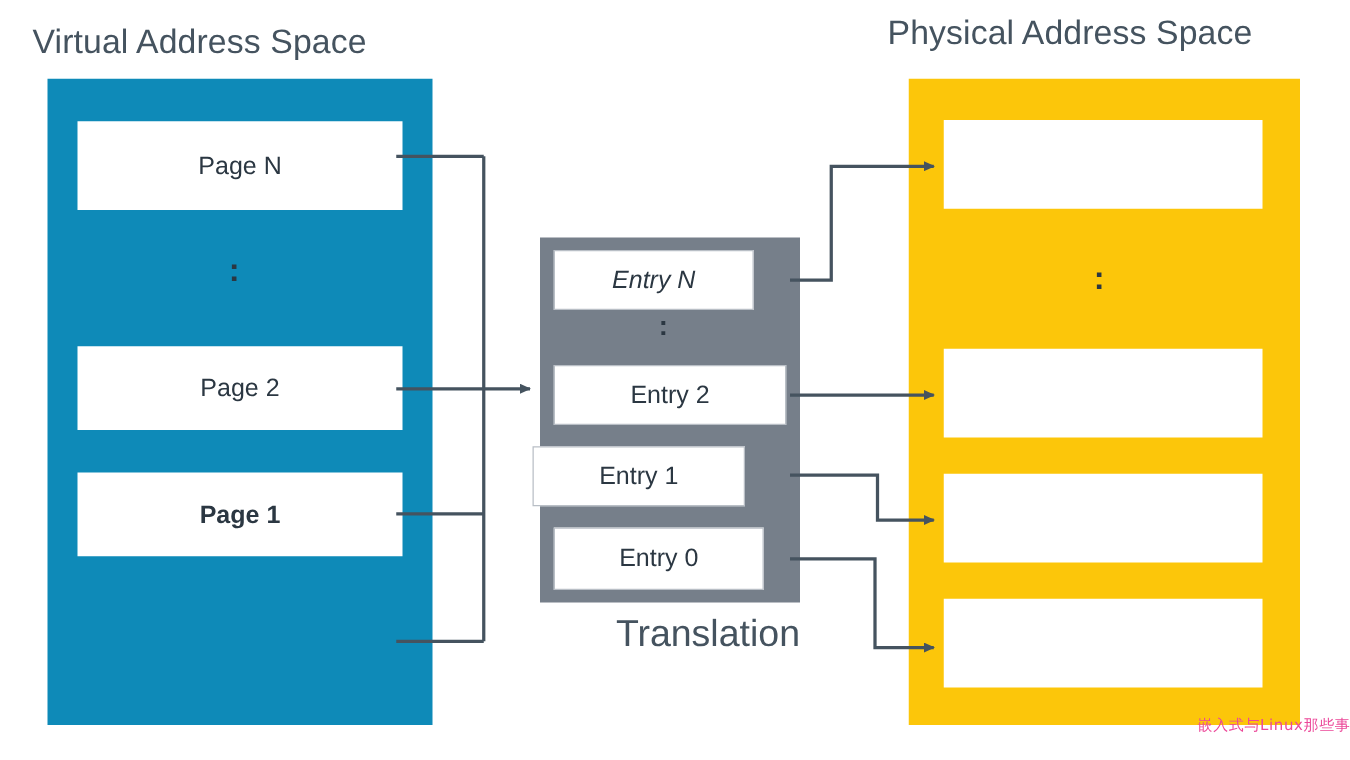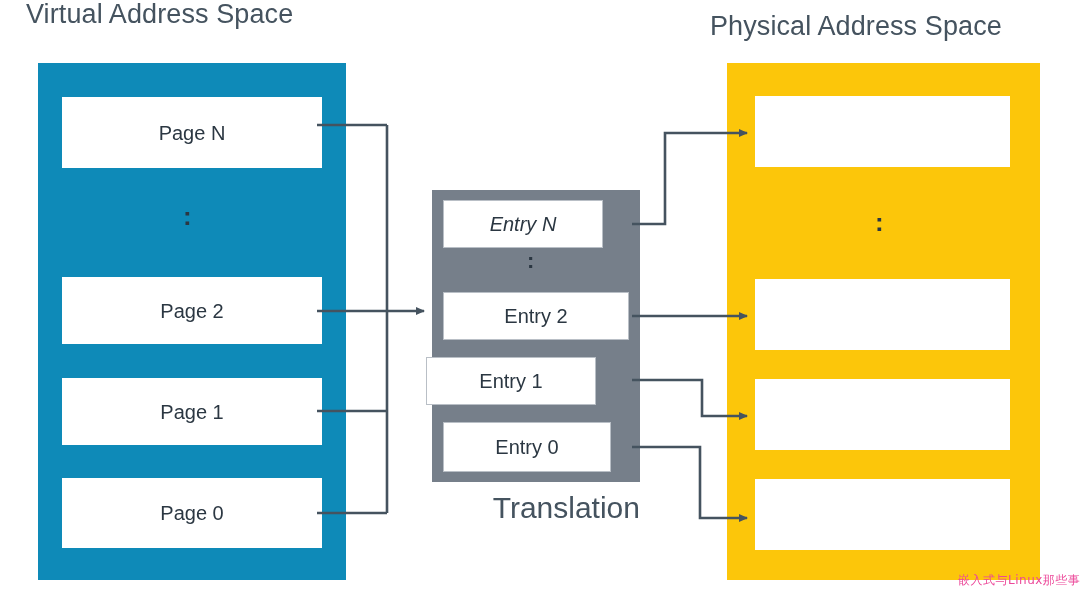--- a/index.html
+++ b/index.html
@@ -21,21 +21,21 @@
   
   .heading {
     position: absolute;
     color: #45535f;
     font-size: 27px;
     font-weight: 400;
     letter-spacing: 0.1px;
     white-space: nowrap;
     line-height: 1;
   }
-  #heading-virtual  { left: 26px;  top: 1px; }
+  #heading-virtual  { left: 26px;  top: 20px; }
   #heading-physical { left: 710px; top: 13px; }
 
   
   .container-block {
     position: absolute;
     box-sizing: border-box;
   }
   #virtual-block {
     left: 38px; top: 63px;
     width: 308px; height: 517px;
@@ -63,21 +63,21 @@
     color: #2b3742;
     font-size: 20px;
     font-weight: 400;
     line-height: 1;
   }
   .slot.framed { border: 1px solid #b9bfc6; }
 
   
   #slot-page-n { left: 62px; top: 97px;  width: 260px; height: 71px; }
   #slot-page-2 { left: 62px; top: 277px; width: 260px; height: 67px; }
-  #slot-page-1 { left: 62px; top: 378px; width: 260px; height: 67px; }
+  #slot-page-1 { left: 62px; top: 378px; width: 260px; height: 67px; font-weight: bold; }
   #slot-page-0 { left: 62px; top: 478px; width: 260px; height: 70px; }
 
   
   #slot-entry-n { left: 443px; top: 200px; width: 160px; height: 48px; font-style: italic; }
   #slot-entry-2 { left: 443px; top: 292px; width: 186px; height: 48px; }
   #slot-entry-1 { left: 426px; top: 357px; width: 170px; height: 48px; }
   #slot-entry-0 { left: 443px; top: 422px; width: 168px; height: 50px; }
 
   
   #slot-frame-3 { left: 755px; top: 96px;  width: 255px; height: 71px; }
@@ -146,21 +146,20 @@
 
   <div class="heading" id="heading-virtual">Virtual Address Space</div>
   <div class="heading" id="heading-physical">Physical Address Space</div>
 
   <div class="container-block" id="virtual-block"></div>
 
   <div class="slot" id="slot-page-n">Page N</div>
   <div class="vdots" id="dots-virtual">:</div>
   <div class="slot" id="slot-page-2">Page 2</div>
   <div class="slot" id="slot-page-1">Page 1</div>
-  <div class="slot" id="slot-page-0">Page 0</div>
 
   <div class="container-block" id="translation-block"></div>
 
   <div class="slot framed" id="slot-entry-n">Entry N</div>
   <div class="vdots" id="dots-translation">:</div>
   <div class="slot framed" id="slot-entry-2">Entry 2</div>
   <div class="slot framed" id="slot-entry-1">Entry 1</div>
   <div class="slot framed" id="slot-entry-0">Entry 0</div>
 
   <div id="translation-caption">

